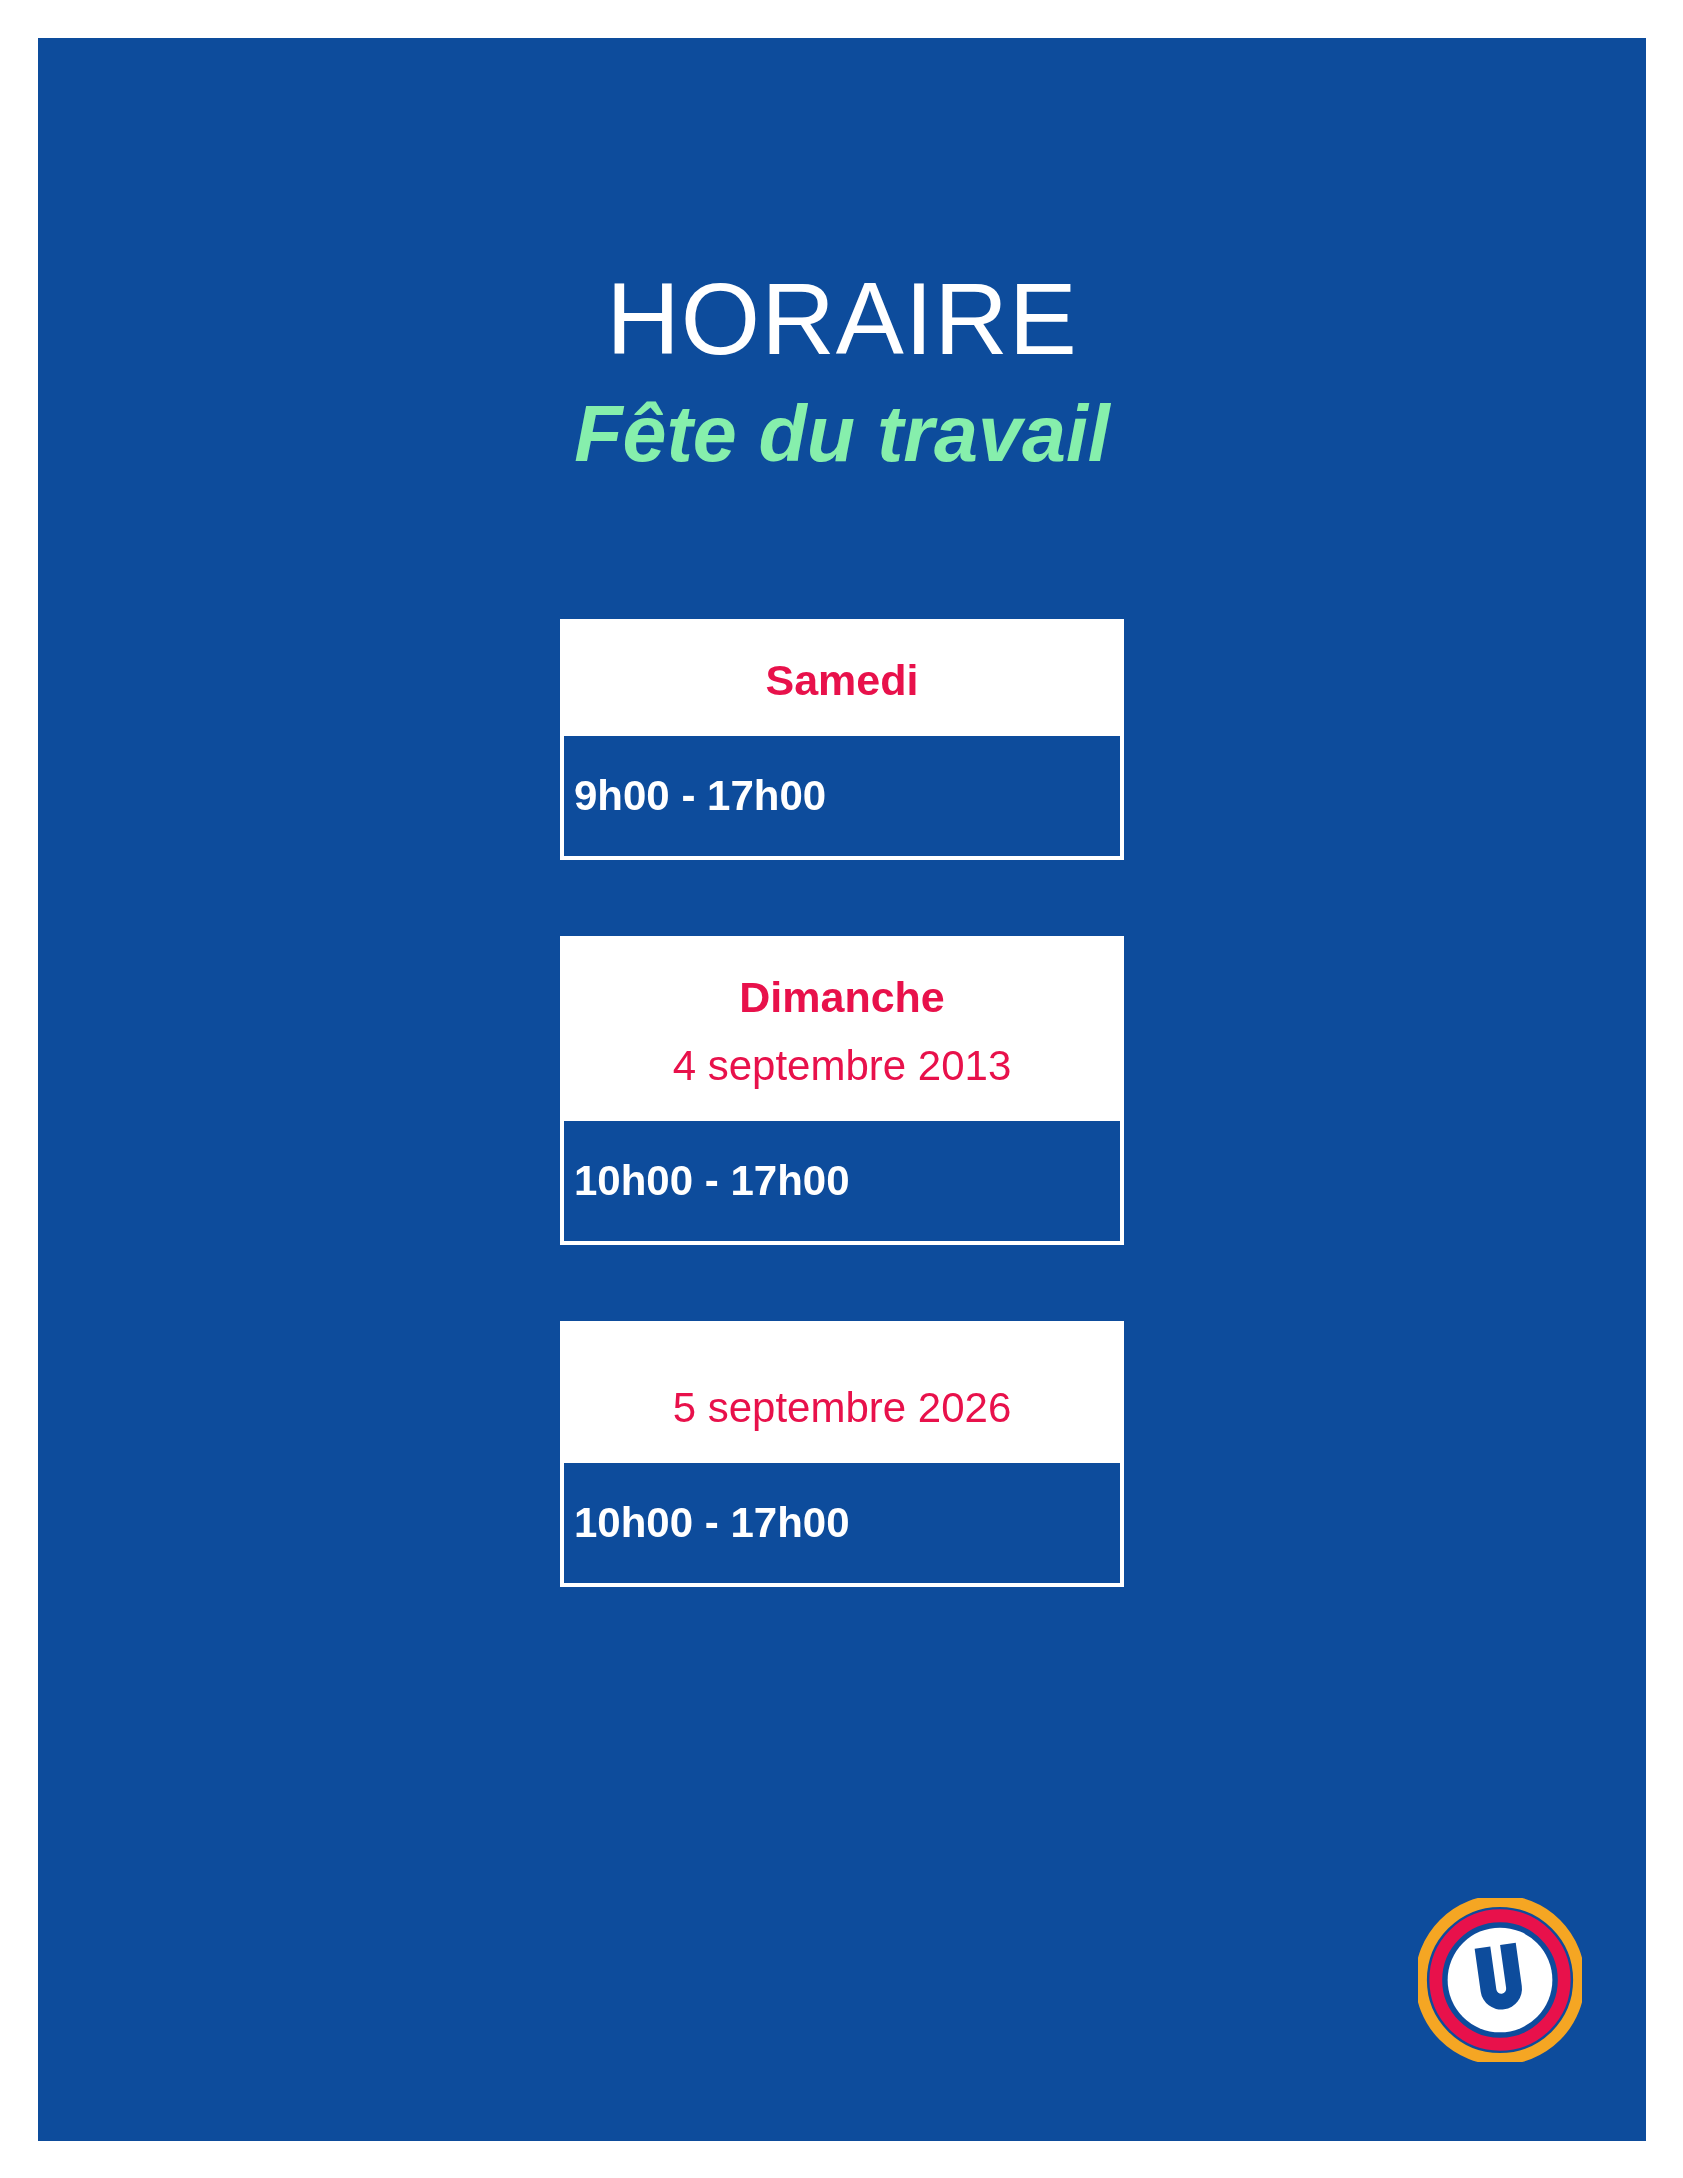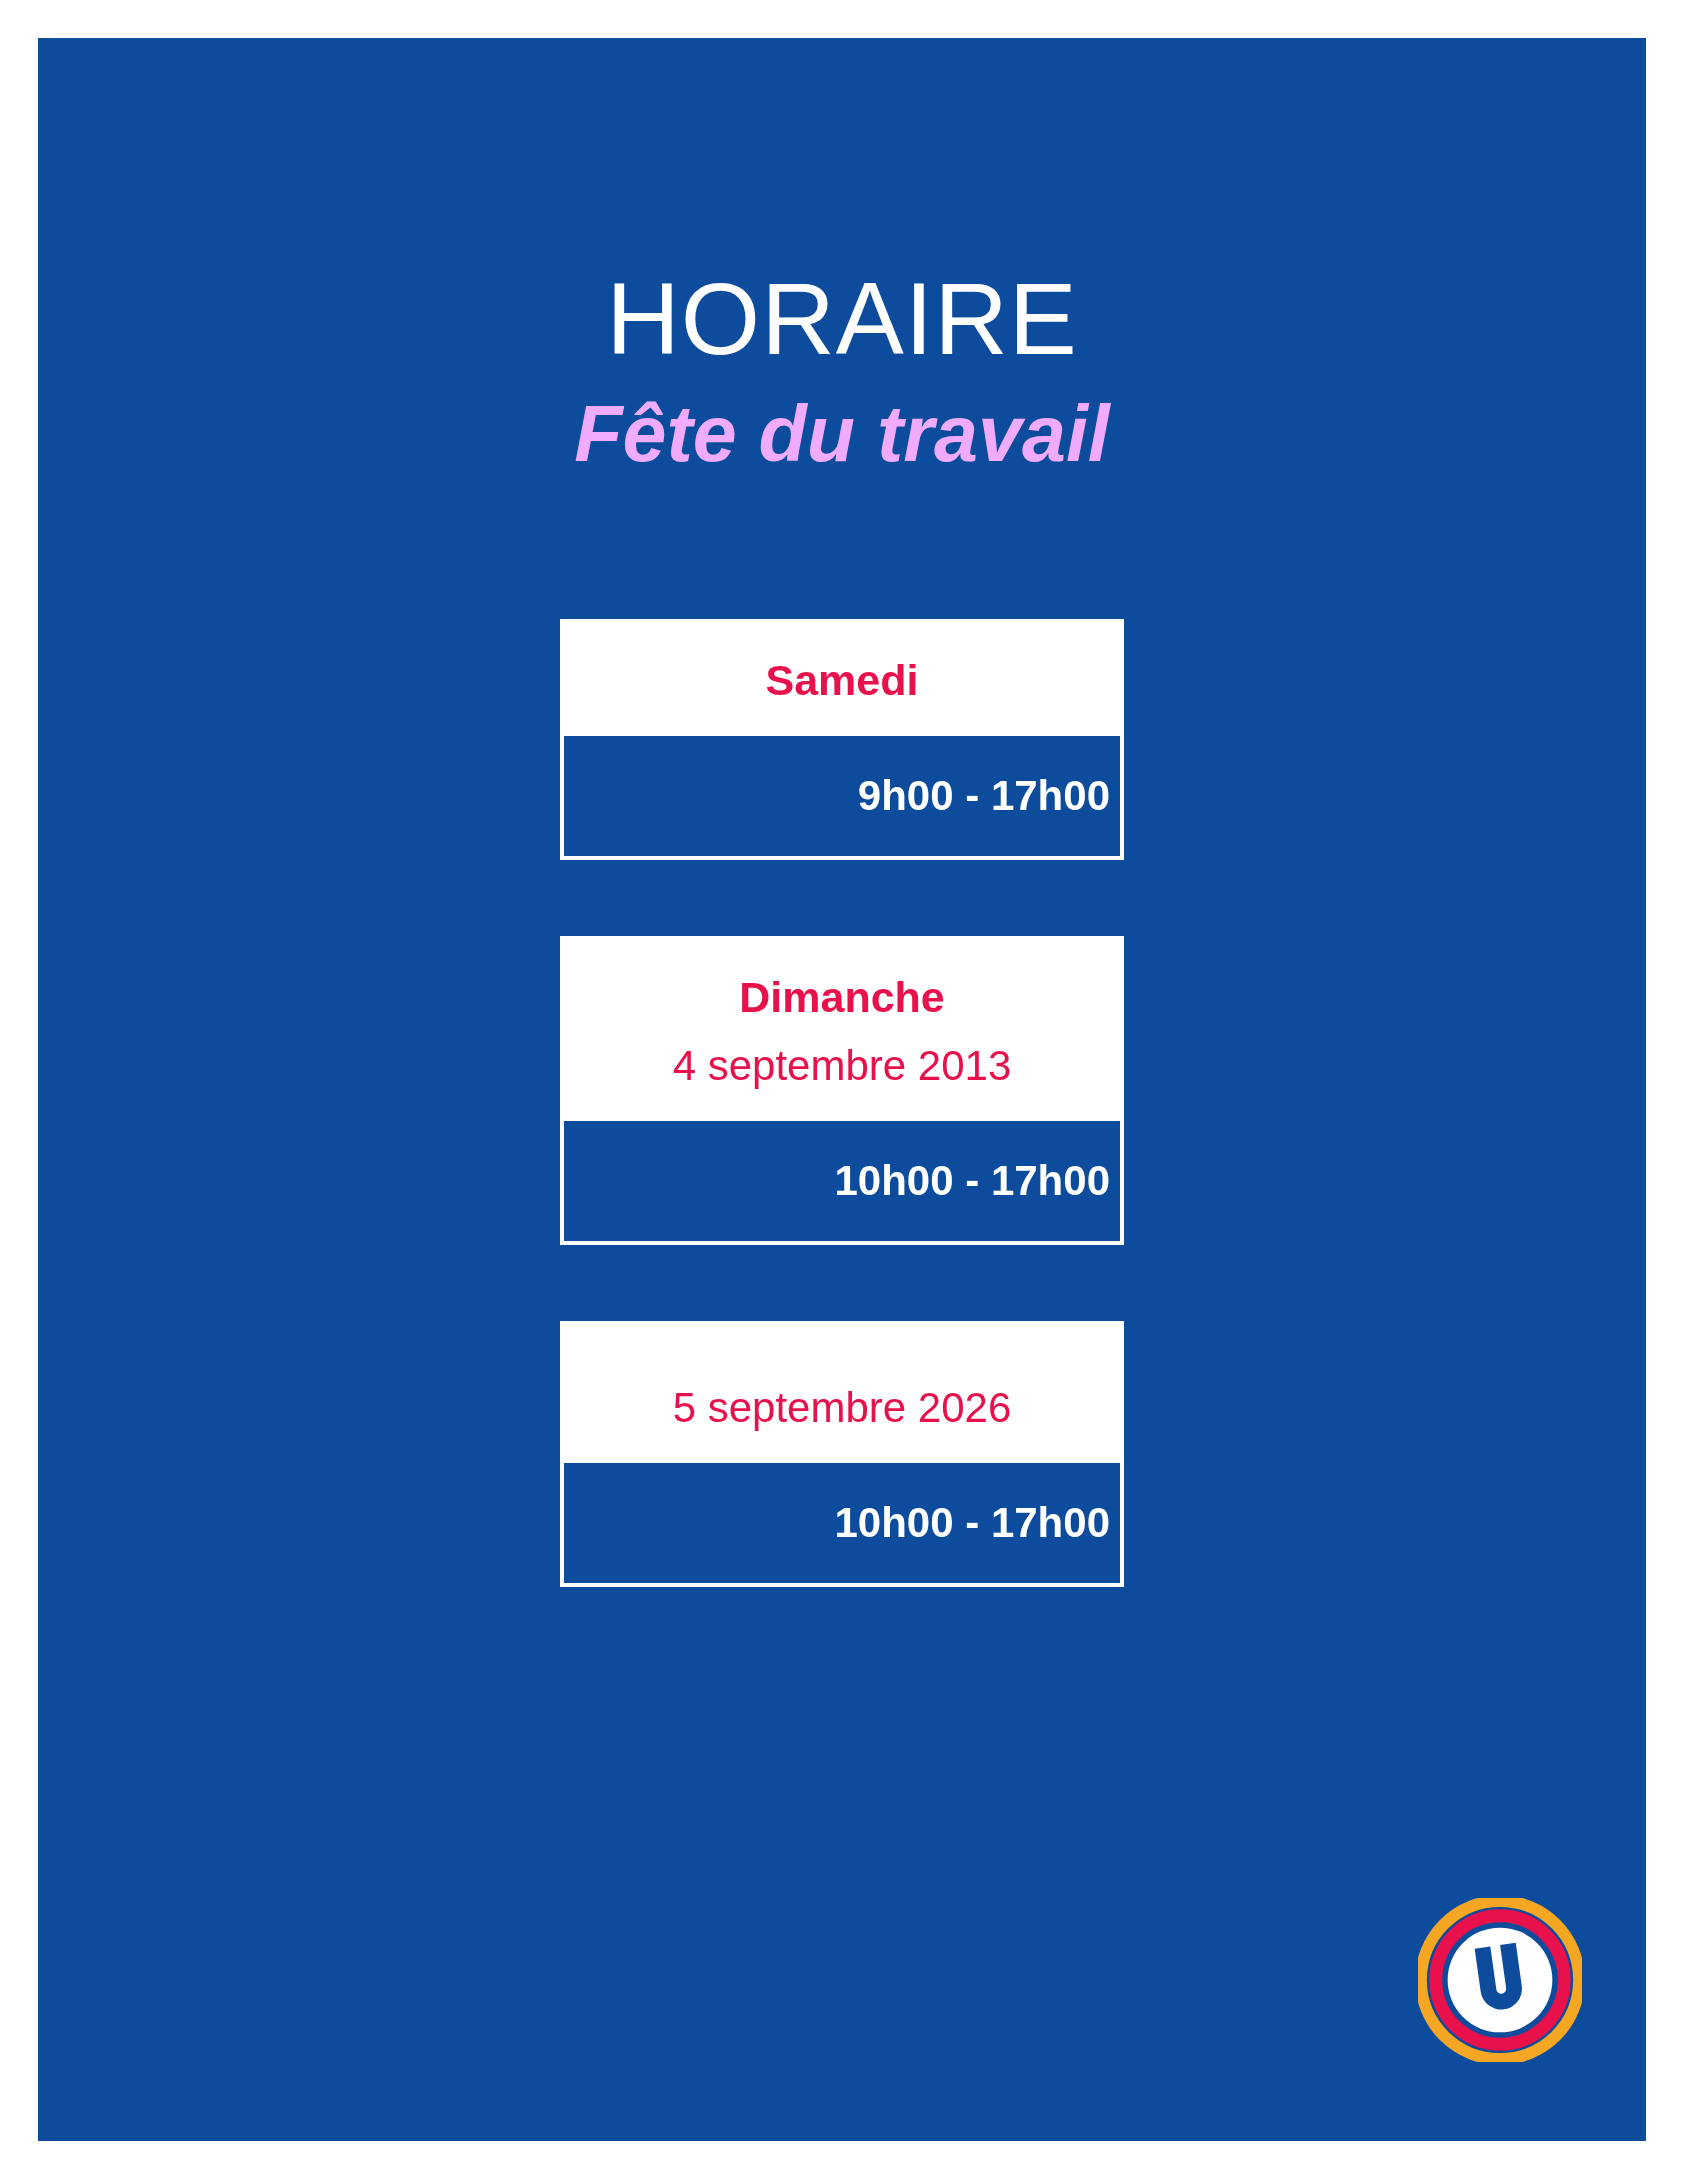--- a/index.html
+++ b/index.html
@@ -35,21 +35,21 @@
   .title {
     color: #ffffff;
     font-size: 102px;
     font-weight: normal;
     letter-spacing: 1px;
     line-height: 1.0;
     margin: 0;
   }
 
   .subtitle {
-    color: #f0abfc;
+    color: #86efac;
     font-size: 79px;
     font-weight: bold;
     font-style: italic;
     line-height: 1.0;
     margin: 24px 0 0 0;
   }
 
   .cards {
     margin-top: 146px;
     display: flex;
@@ -86,21 +86,21 @@
     line-height: 1.0;
     margin: 26px 0 0 0;
   }
 
   .card-hours {
     background: #0d4c9c;
     border-top: 4px solid #ffffff;
     color: #ffffff;
     font-size: 42px;
     font-weight: bold;
-    text-align: right;
+    text-align: left;
     padding: 36px 10px 36px 10px;
     box-sizing: border-box;
   }
 
   .logo {
     position: absolute;
     right: 64px;
     bottom: 79px;
     width: 164px;
     height: 164px;

